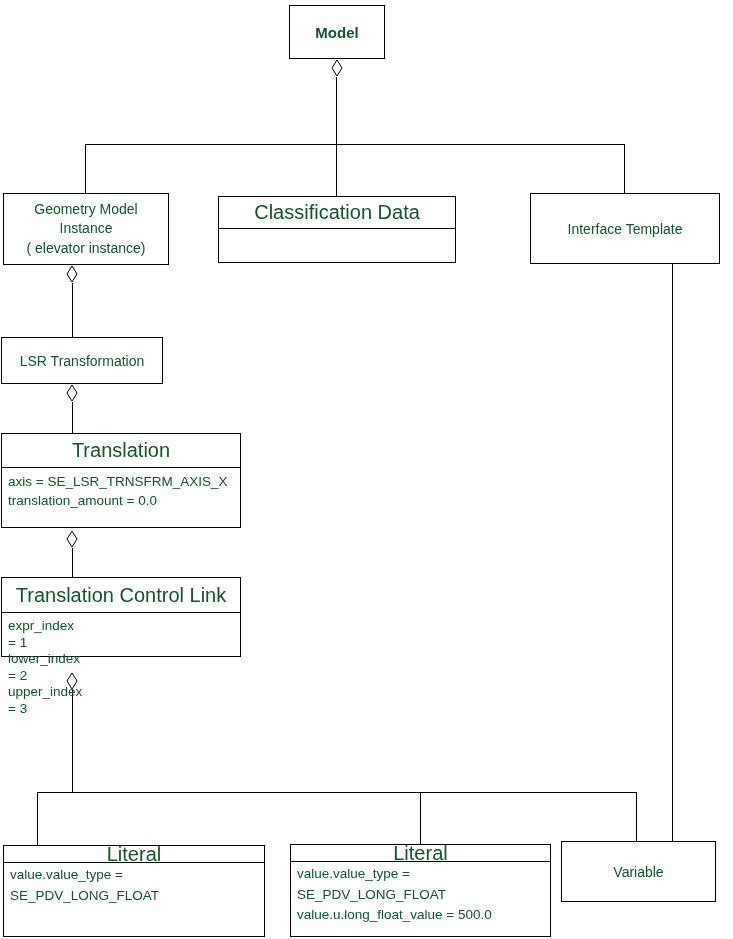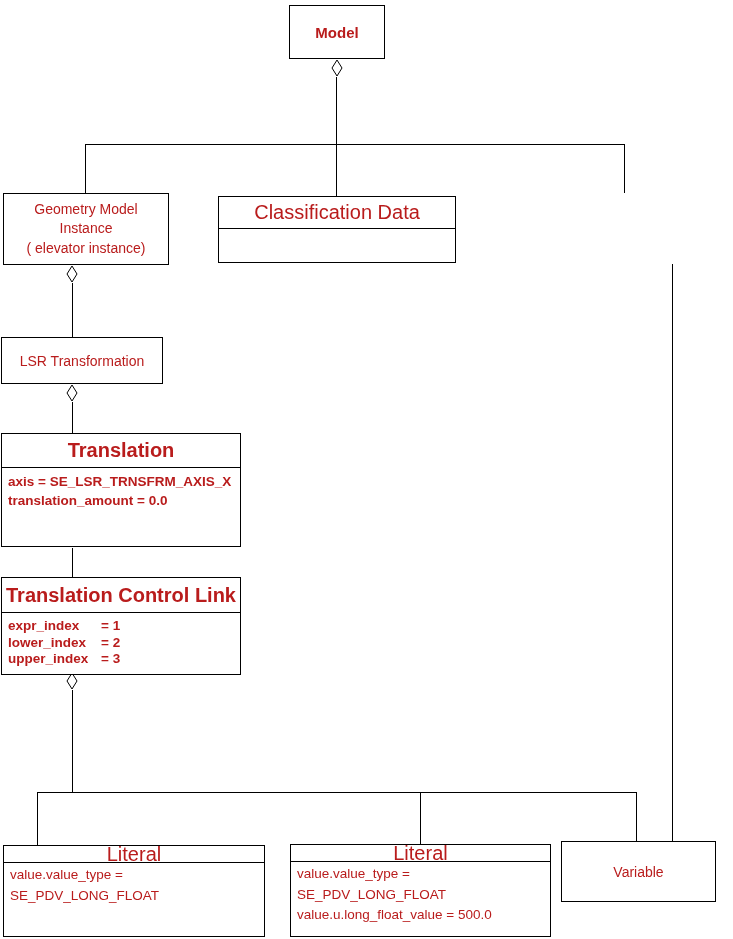--- a/index.html
+++ b/index.html
@@ -2,21 +2,21 @@
 <html><head>
 <meta charset="utf-8">
 <style>
   html, body { margin: 0; padding: 0; background: #ffffff; }
   #canvas {
     position: relative;
     width: 733px;
     height: 939px;
     background: #ffffff;
     font-family: "Liberation Sans", "DejaVu Sans", sans-serif;
-    color: #b91c1c;
+    color: #14532d;
     overflow: hidden;
   }
   .box {
     position: absolute;
     box-sizing: border-box;
     border: 1px solid #000000;
     background: #ffffff;
   }
   .title-center {
     display: flex;
@@ -35,21 +35,21 @@
     justify-content: center;
     font-size: 20px;
   }
   .attrs {
     box-sizing: border-box;
     font-size: 13.5px;
     padding: 4px 5px 0 6px;
     line-height: 19px;
     white-space: nowrap;
   }
-  .kv { display: flex; }
+  .kv { display: flex; flex-direction: column; }
   .kv .k { width: 93px; }
   .line { position: absolute; background: #000000; }
   .hline { height: 1px; }
   .vline { width: 1px; }
   .diamond { position: absolute; width: 12px; height: 18px; }
   .bold { font-weight: bold; }
   .multiline {
     display: flex;
     flex-direction: column;
     align-items: center;
@@ -108,34 +108,37 @@
       <span>Geometry Model</span>
       <span>Instance</span>
       <span>( elevator instance)</span>
     </div>
   </div>
 
   <div class="box" style="left:218px; top:196px; width:238px; height:67px;">
     <div class="compartment-title" style="height:32px;">Classification Data</div>
   </div>
 
+  <div class="box" style="left:530px; top:193px; width:190px; height:71px;">
+    <div class="title-center">Interface Template</div>
+  </div>
 
   <div class="box" style="left:1px; top:337px; width:162px; height:47px;">
     <div class="title-center">LSR Transformation</div>
   </div>
 
-  <div class="box" style="left:1px; top:433px; width:240px; height:114px;font-weight:bold;">
+  <div class="box" style="left:1px; top:433px; width:240px; height:95px;">
     <div class="compartment-title" style="height:34px;">Translation</div>
     <div class="attrs">
       <div>axis = SE_LSR_TRNSFRM_AXIS_X</div>
       <div>translation_amount = 0.0</div>
     </div>
   </div>
 
-  <div class="box" style="left:1px; top:577px; width:240px; height:98px;font-weight:bold;">
+  <div class="box" style="left:1px; top:577px; width:240px; height:80px;">
     <div class="compartment-title" style="height:35px;">Translation Control Link</div>
     <div class="attrs" style="line-height:16.5px; padding-top:5px;">
       <div class="kv">
         <span class="k">expr_index</span>
         <span>= 1</span>
       </div>
       <div class="kv">
         <span class="k">lower_index</span>
         <span>= 2</span>
       </div>

